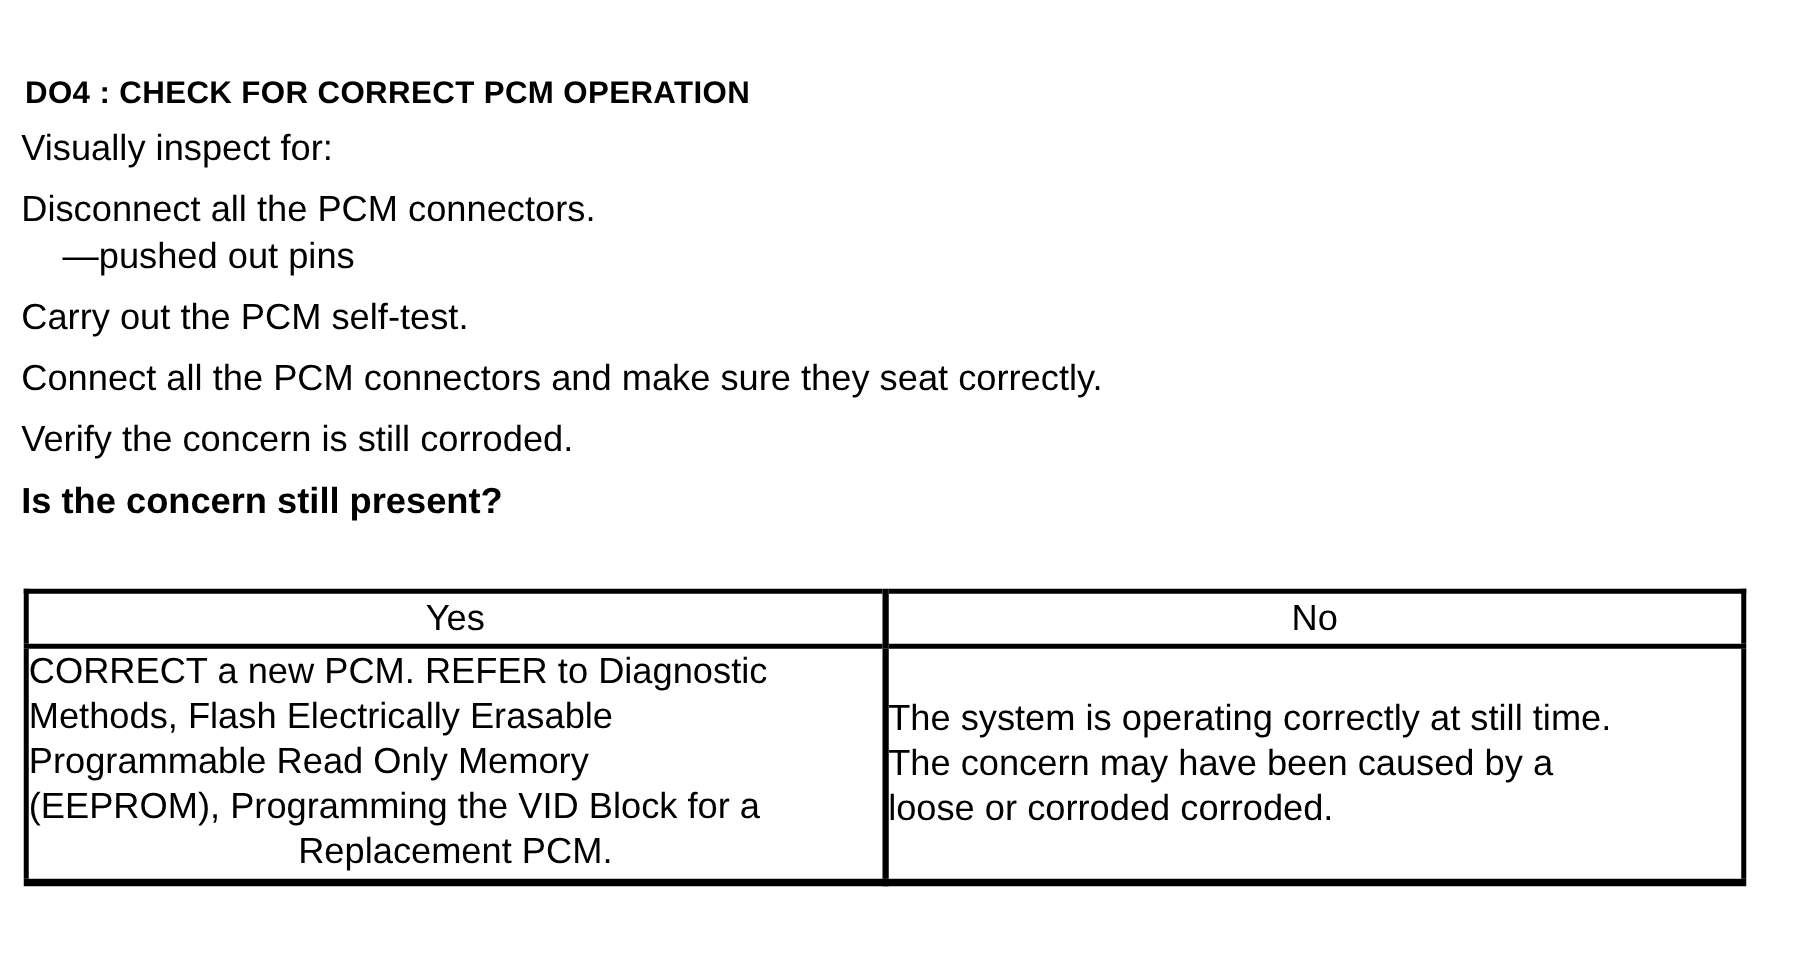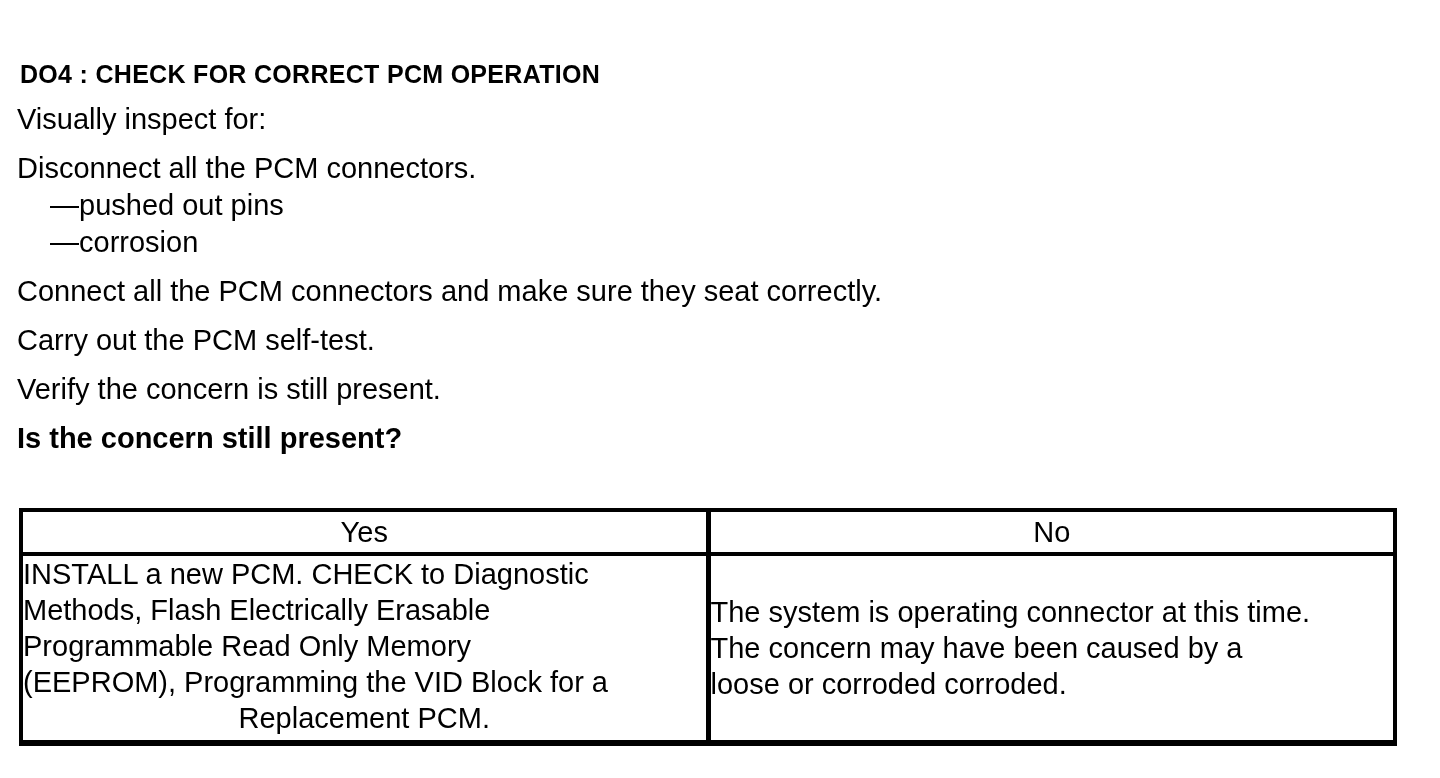--- a/index.html
+++ b/index.html
@@ -95,48 +95,47 @@
 <div class="page">
 
   <div class="title">DO4 : CHECK FOR CORRECT PCM OPERATION</div>
 
   <div class="para">Visually inspect for:</div>
 
   <div class="para">Disconnect all the PCM connectors.</div>
 
   <div class="para dash">—pushed out pins</div>
 
-  <div class="para dash">—corrosion</div>
+
+  <div class="para">Carry out the PCM self-test.</div>
 
   <div class="para">Connect all the PCM connectors and make sure they seat correctly.</div>
 
-  <div class="para">Carry out the PCM self-test.</div>
-
-  <div class="para">Verify the concern is still present.</div>
+  <div class="para">Verify the concern is still corroded.</div>
 
   <div class="para bold">Is the concern still present?</div>
 
   <table class="decision">
     <thead>
       <tr>
         <th>Yes</th>
         <th>No</th>
       </tr>
     </thead>
     <tbody>
       <tr>
         <td class="cell-yes">
-          <div class="cell-line">INSTALL a new PCM. CHECK to Diagnostic</div>
+          <div class="cell-line">CORRECT a new PCM. REFER to Diagnostic</div>
           <div class="cell-line">Methods, Flash Electrically Erasable</div>
           <div class="cell-line">Programmable Read Only Memory</div>
           <div class="cell-line">(EEPROM), Programming the VID Block for a</div>
           <div class="cell-line center">Replacement PCM.</div>
         </td>
         <td class="cell-no">
-          <div class="cell-line">The system is operating connector at this time.</div>
+          <div class="cell-line">The system is operating correctly at still time.</div>
           <div class="cell-line">The concern may have been caused by a</div>
           <div class="cell-line">loose or corroded corroded.</div>
         </td>
       </tr>
     </tbody>
   </table>
 
   <div class="bottom-rule"></div>
 
 </div>

